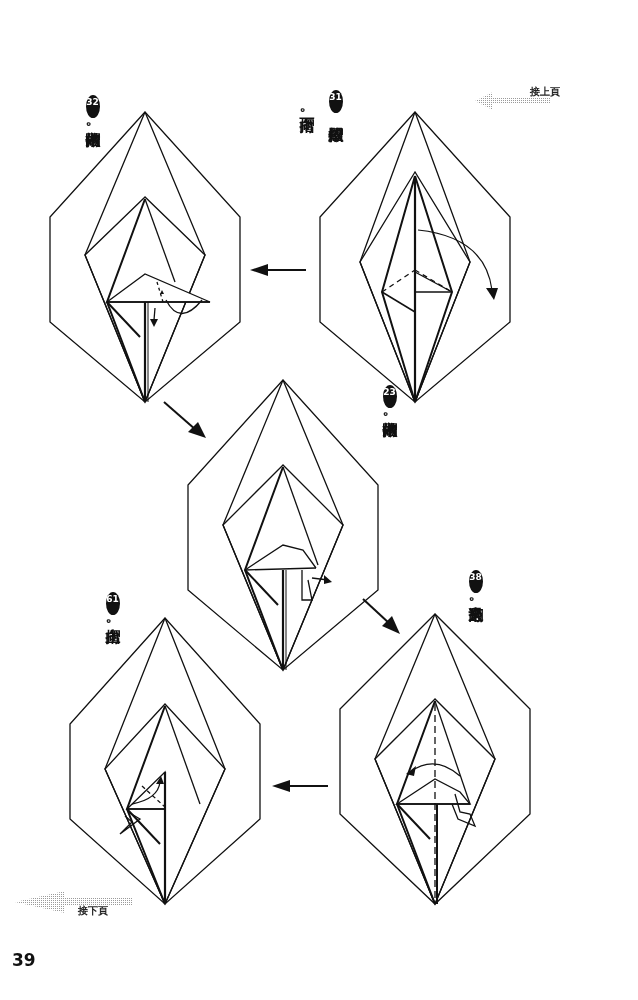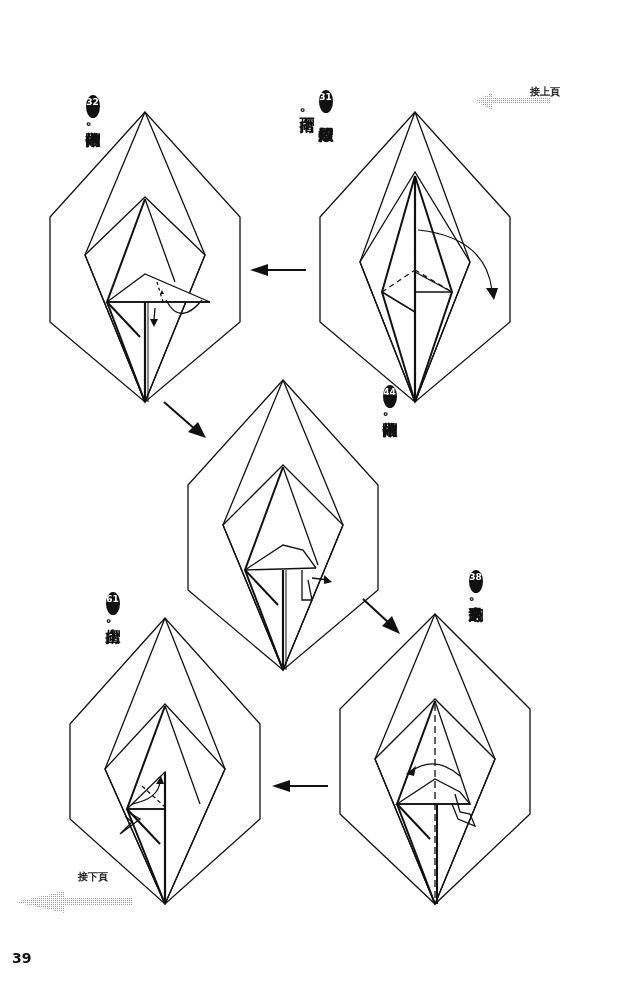--- a/index.html
+++ b/index.html
@@ -1,43 +1,43 @@
 <!DOCTYPE html>
 <html><head>
 <meta charset="utf-8">
 <style>
   html, body { margin:0; padding:0; background:#fff; }
   body { width:638px; height:1000px; position:relative; overflow:hidden; font-family:"DejaVu Sans", sans-serif; color:#111; }
   .stage { position:absolute; left:0; top:0; width:638px; height:1000px; }
   .step-label { position:absolute; font-size:15px; font-weight:bold; line-height:17px; letter-spacing:0; color:#111; }
   .step-label .num { display:inline-block; width:14px; height:23px; border-radius:50%; background:#111; color:#fff; font-size:9px; line-height:14px; text-align:center; font-weight:bold; margin-bottom:2px; }
   .col { display:flex; flex-direction:column; align-items:center; }
-  .cols { display:flex; flex-direction:row-reverse; gap:2px; align-items:flex-start; }
+  .cols { display:flex; flex-direction:row-reverse; gap:12px; align-items:flex-start; }
   .nav-text { position:absolute; font-size:10px; font-weight:bold; color:#222; }
-  .page-num { position:absolute; left:12px; top:950px; font-size:14px; font-weight:bold; color:#111; }
+  .page-num { position:absolute; left:12px; top:950px; font-size:17px; font-weight:bold; color:#111; }
 </style>
 </head>
 <body>
 
 <div class="stage">
 
   <svg style="position:absolute;left:475px;top:90px" width="75" height="22" viewBox="0 0 75 22">
     <defs>
       <pattern id="dots" width="2" height="2" patternUnits="userSpaceOnUse">
         <rect width="1" height="1" fill="#9a9a9a"></rect>
       </pattern>
     </defs>
     <polygon points="0,11 18,2 18,8 75,8 75,14 18,14 18,20" fill="url(#dots)"></polygon>
   </svg>
   <div class="nav-text" style="left:530px;top:85px">接上頁</div>
 
   <svg style="position:absolute;left:15px;top:890px" width="120" height="24" viewBox="0 0 120 24">
     <polygon points="0,12 50,1 50,8 118,8 118,16 50,16 50,23" fill="url(#dots)"></polygon>
   </svg>
-  <div class="nav-text" style="left:78px;top:870px">接下頁</div>
+  <div class="nav-text" style="left:78px;top:904px">接下頁</div>
 
   <div class="page-num">39</div>
 
   <div class="step-label" style="left:298px;top:90px">
     <div class="cols">
       <div class="col">
         <span class="num">31</span>
         <span style="writing-mode:vertical-rl">依凹摺線</span>
       </div>
       <div class="col" style="padding-top:16px">
@@ -48,21 +48,21 @@
 
   <div class="step-label" style="left:84px;top:95px">
     <div class="col">
       <span class="num">32</span>
       <span style="writing-mode:vertical-rl">做內陷摺。</span>
     </div>
   </div>
 
   <div class="step-label" style="left:381px;top:385px">
     <div class="col">
-      <span class="num">44</span>
+      <span class="num">23</span>
       <span style="writing-mode:vertical-rl">做內陷摺。</span>
     </div>
   </div>
 
   <div class="step-label" style="left:467px;top:570px">
     <div class="col">
       <span class="num">38</span>
       <span style="writing-mode:vertical-rl">翻過來。</span>
     </div>
   </div>

